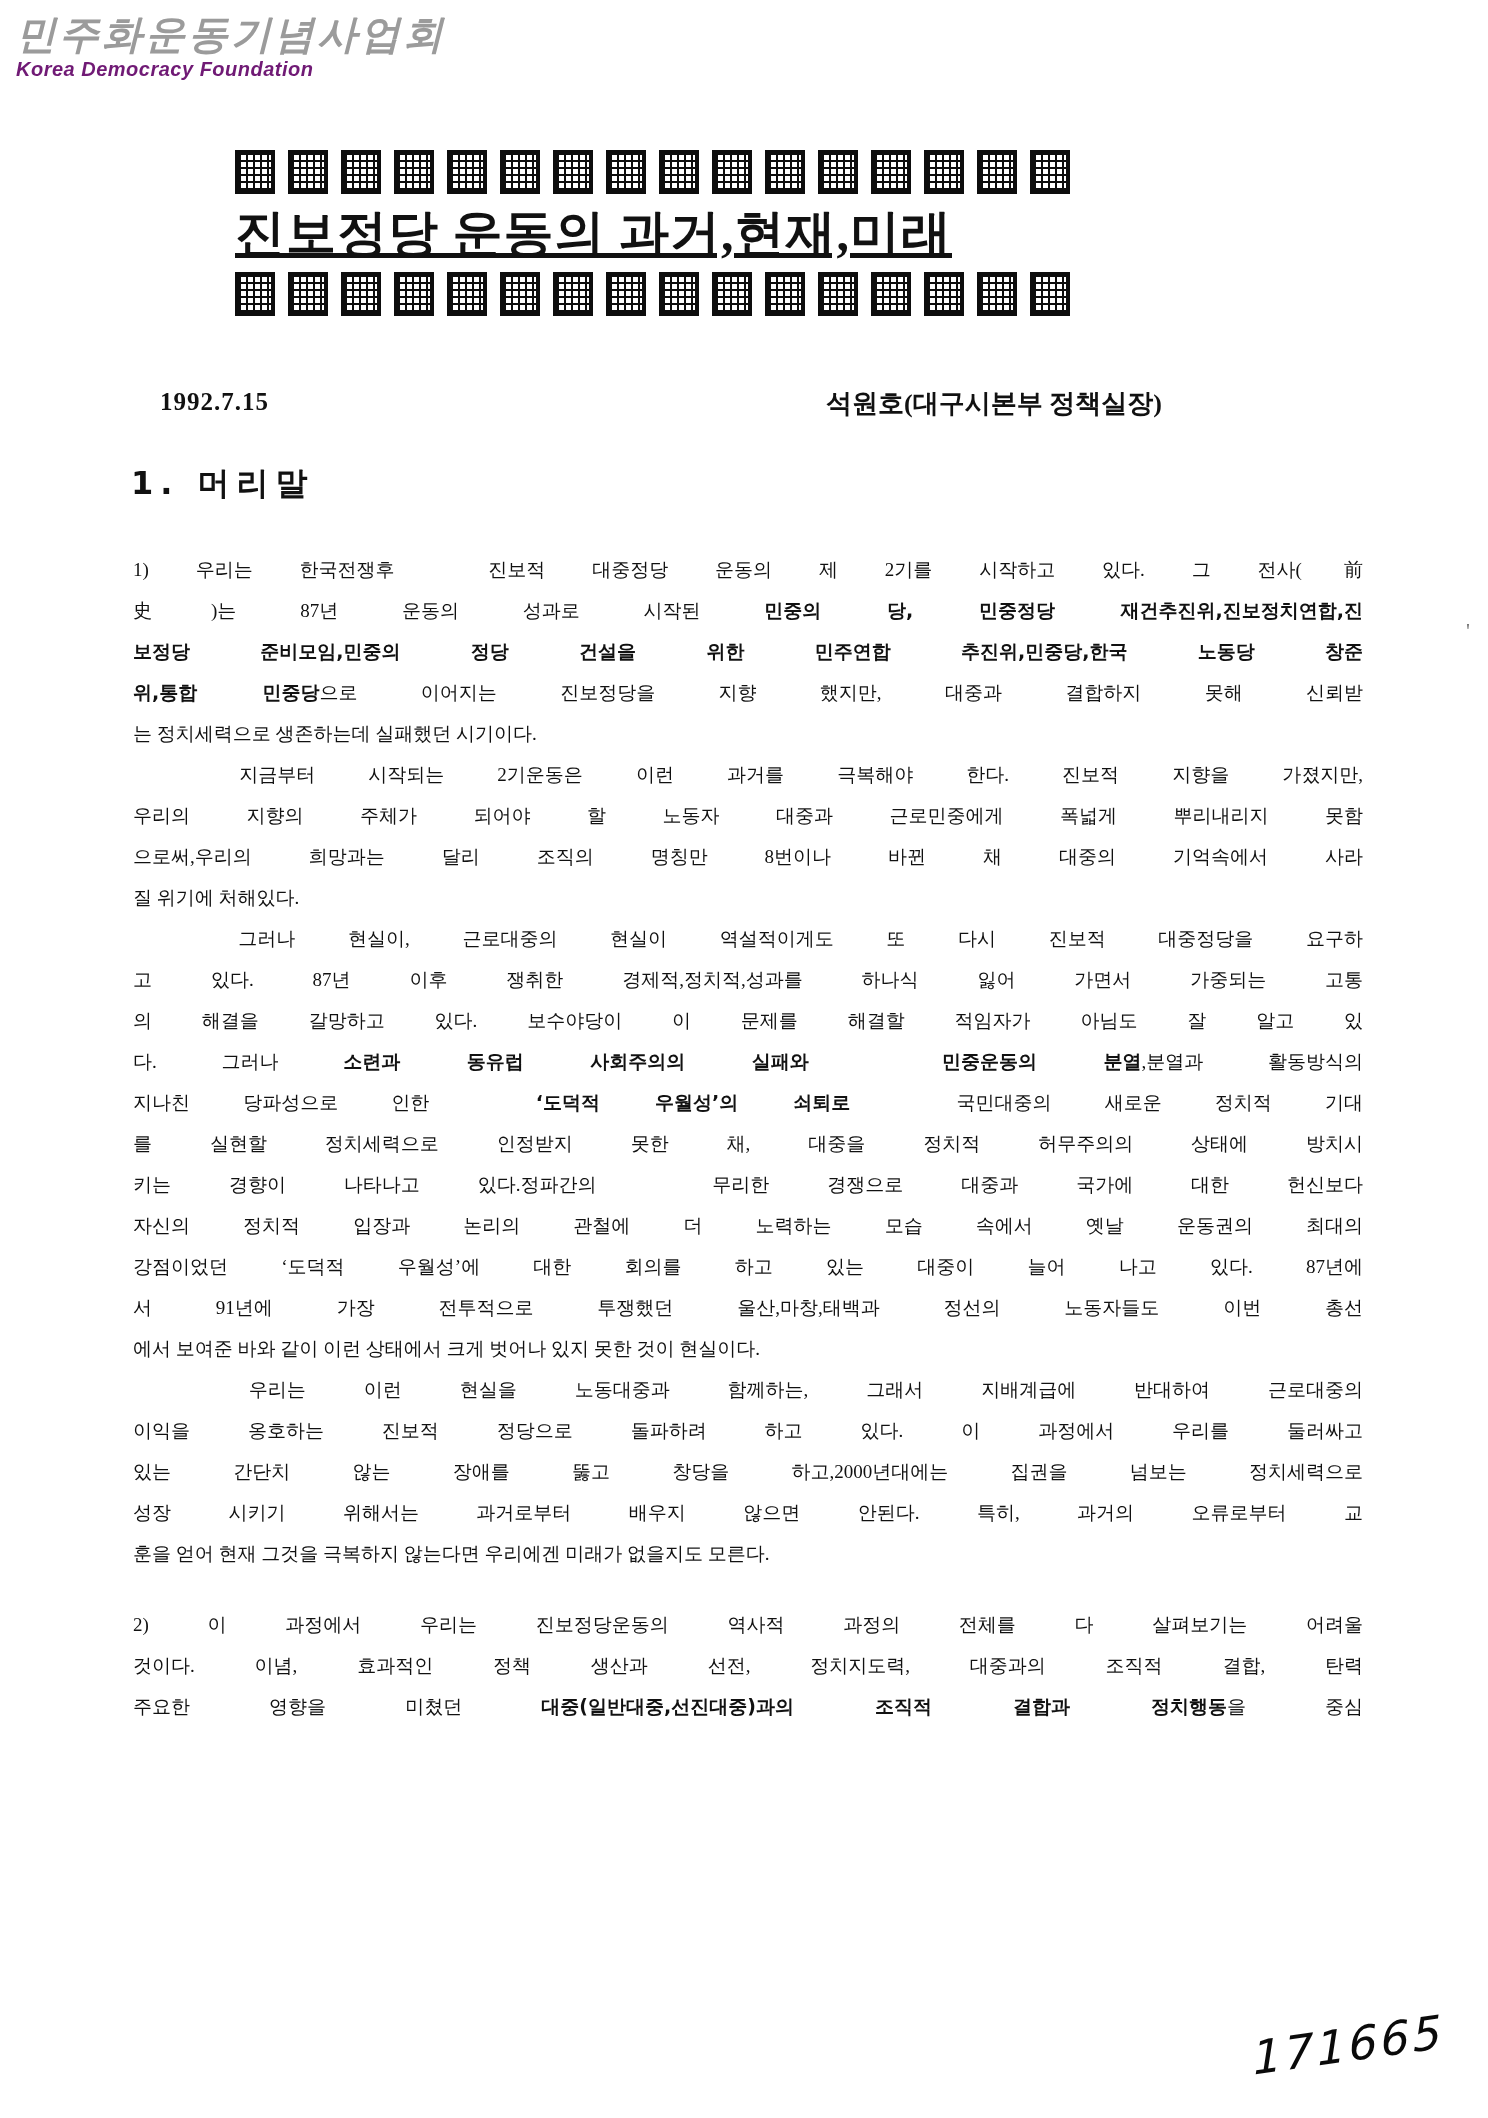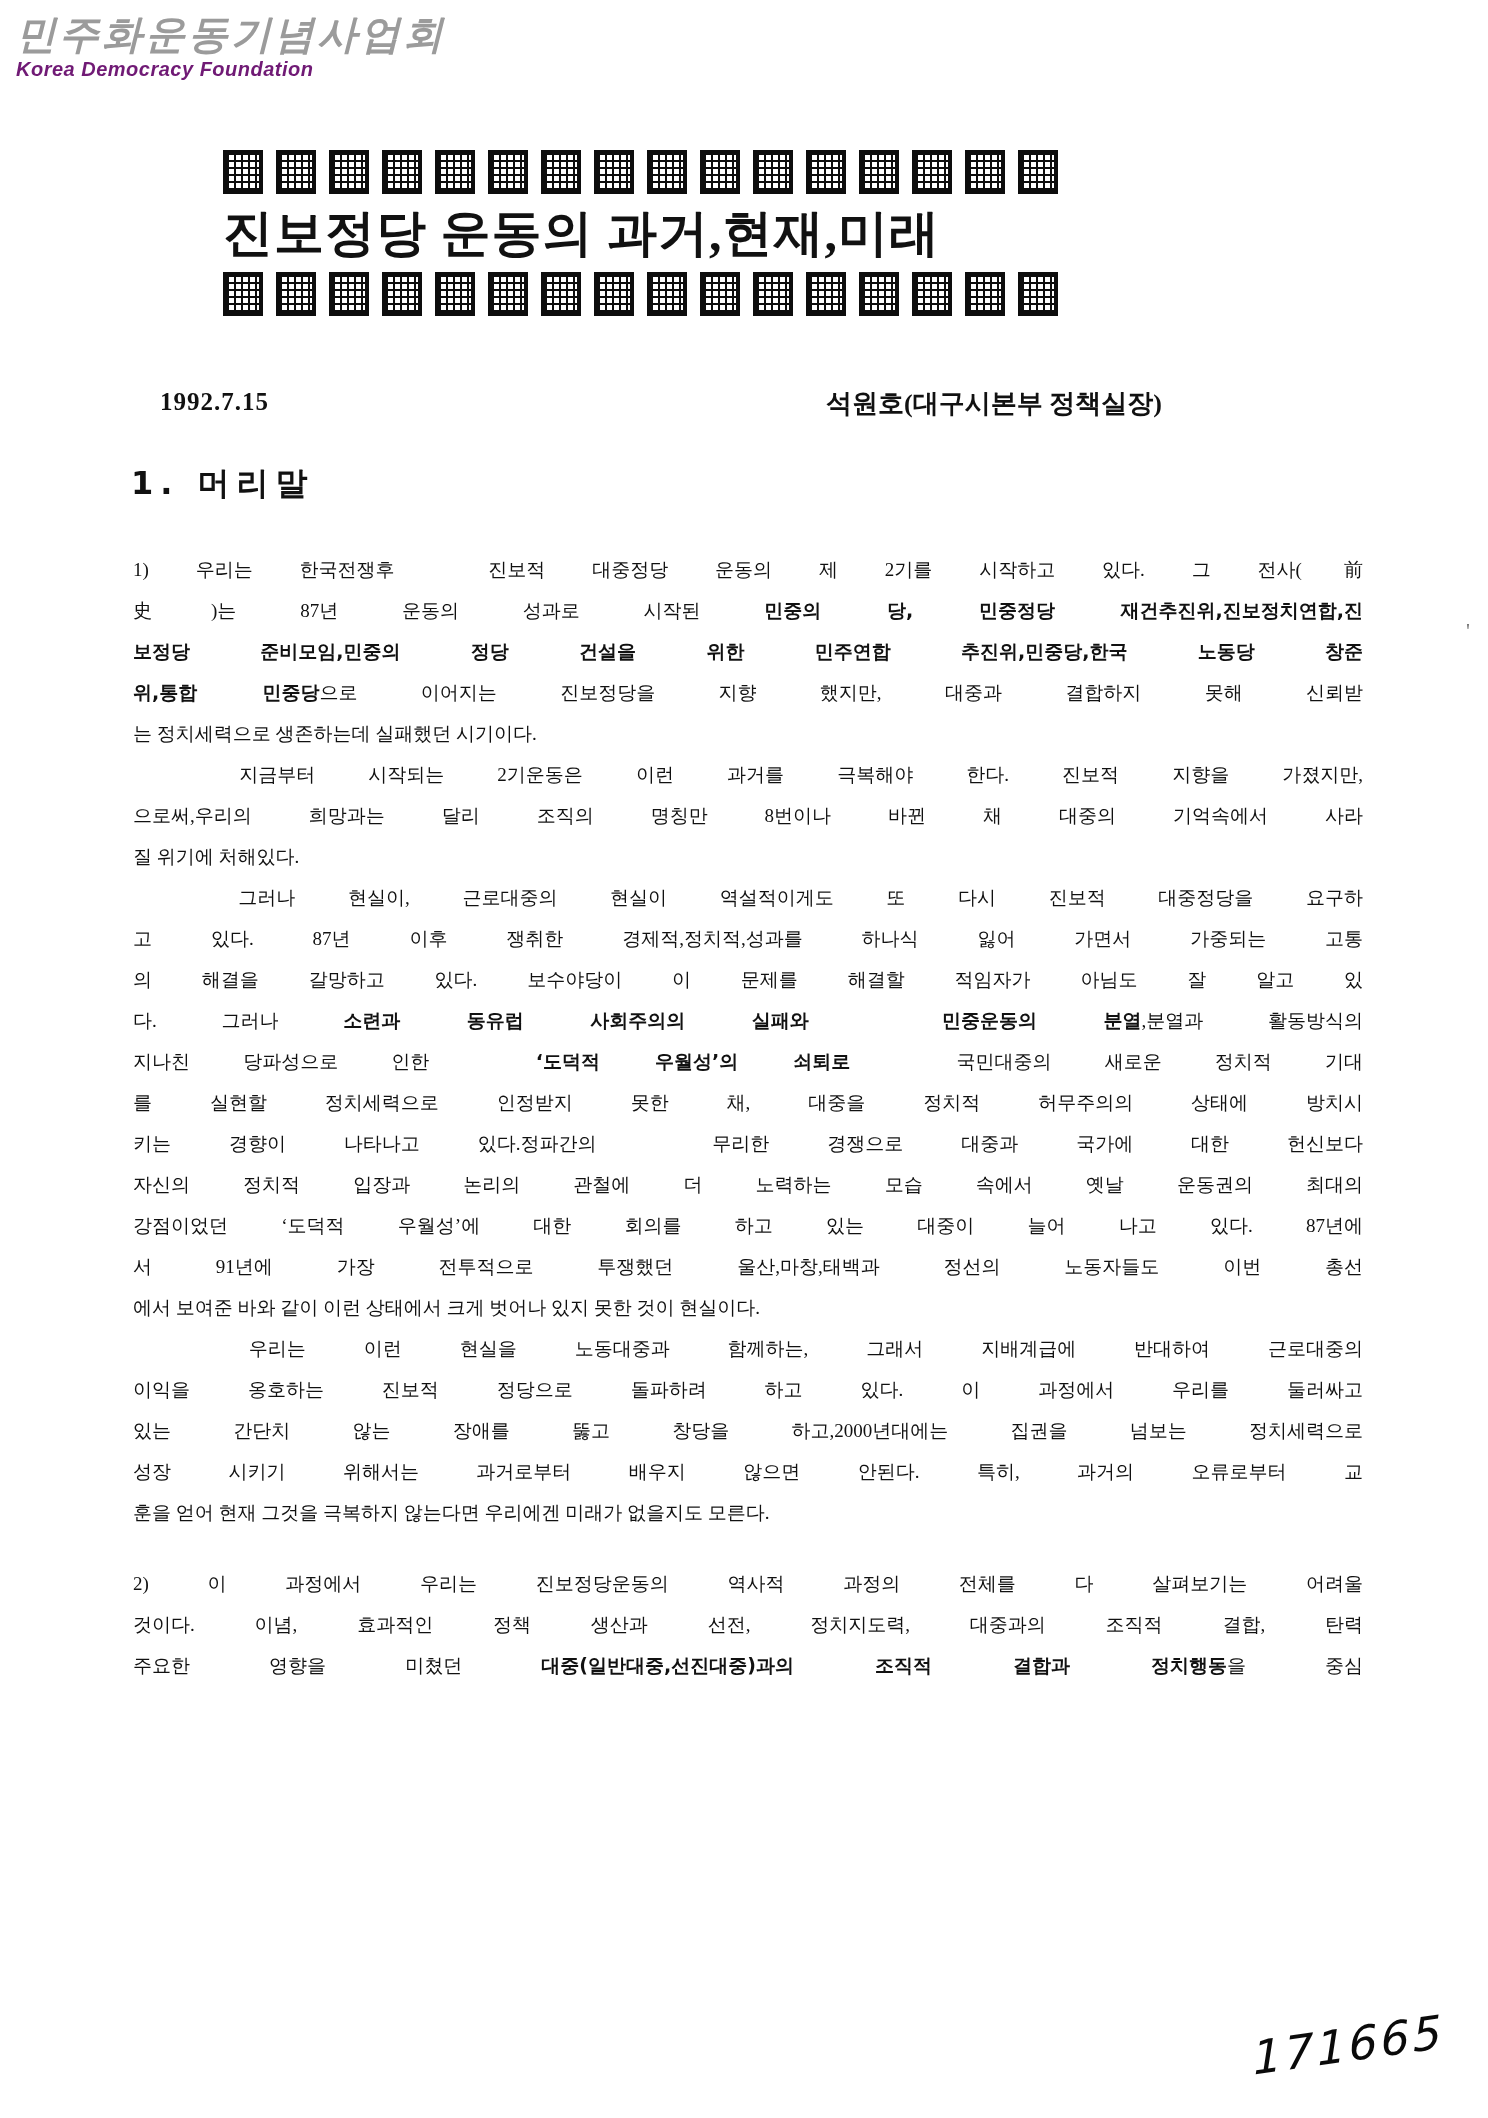--- a/index.html
+++ b/index.html
@@ -5,21 +5,21 @@
   html,body{margin:0;padding:0;background:#e8e8e8;}
   #page{position:relative;width:1488px;height:2118px;background:#ffffff;overflow:hidden;
         font-family:"Liberation Serif","DejaVu Serif",serif;color:#111;}
   
   #logo{position:absolute;left:16px;top:14px;}
   .logo-kr{font-family:"DejaVu Sans",sans-serif;font-weight:bold;font-style:italic;
            font-size:40px;letter-spacing:3px;color:#9b9b9b;line-height:1.0;}
   .logo-en{font-family:"Liberation Sans","DejaVu Sans",sans-serif;font-weight:bold;font-style:italic;
            font-size:20px;color:#701a75;margin-top:4px;letter-spacing:0.5px;}
   
-  #title-block{position:absolute;left:223px;top:150px;width:860px;}
+  #title-block{position:absolute;left:235px;top:150px;width:860px;text-decoration:underline;}
   .orn-row{display:flex;gap:13px;height:44px;}
   .osq{width:40px;height:44px;box-sizing:border-box;border:4px solid #0d0d0d;
        background-image:repeating-linear-gradient(0deg,#0d0d0d 0 2px,transparent 2px 7px),
                         repeating-linear-gradient(90deg,#0d0d0d 0 2px,transparent 2px 7px);}
   #doc-title{font-weight:bold;font-size:50px;letter-spacing:1px;line-height:1.0;
              margin:14px 0 14px 0;white-space:nowrap;}
   
   #date{position:absolute;left:160px;top:388px;font-size:25px;font-weight:bold;letter-spacing:1px;}
   #author{position:absolute;left:826px;top:386px;font-size:26px;font-weight:bold;}
   
@@ -97,20 +97,21 @@
   <div id="doc-body">
       <div class="para">
         <div class="line full"><span>1) 우리는 한국전쟁후  진보적 대중정당 운동의 제 2기를 시작하고 있다. 그 전사(前</span></div>
         <div class="line full"><span>史)는 87년 운동의 성과로 시작된 </span><span class="b">민중의 당, 민중정당 재건추진위,진보정치연합,진</span></div>
         <div class="line full"><span class="b">보정당 준비모임,민중의 정당 건설을 위한 민주연합 추진위,민중당,한국 노동당 창준</span></div>
         <div class="line full"><span class="b">위,통합 민중당</span><span>으로 이어지는 진보정당을 지향 했지만, 대중과 결합하지 못해 신뢰받</span></div>
         <div class="line"><span>는 정치세력으로 생존하는데 실패했던 시기이다.</span></div>
       </div>
       <div class="para">
         <div class="line full"><span>  지금부터 시작되는 2기운동은 이런 과거를 극복해야 한다. 진보적 지향을 가졌지만,</span></div>
+        <div class="line full"><span>우리의 지향의 주체가 되어야 할 노동자 대중과 근로민중에게 폭넓게 뿌리내리지 못함</span></div>
         <div class="line full"><span>으로써,우리의 희망과는 달리 조직의 명칭만 8번이나 바뀐 채 대중의 기억속에서 사라</span></div>
         <div class="line"><span>질 위기에 처해있다.</span></div>
       </div>
       <div class="para">
         <div class="line full"><span>  그러나 현실이, 근로대중의 현실이 역설적이게도 또 다시 진보적 대중정당을 요구하</span></div>
         <div class="line full"><span>고 있다. 87년 이후 쟁취한 경제적,정치적,성과를 하나식 잃어 가면서 가중되는 고통</span></div>
         <div class="line full"><span>의 해결을 갈망하고 있다. 보수야당이 이 문제를 해결할 적임자가 아님도 잘 알고 있</span></div>
         <div class="line full"><span>다. 그러나 </span><span class="b">소련과 동유럽 사회주의의 실패와  민중운동의 분열</span><span>,분열과 활동방식의</span></div>
         <div class="line full"><span>지나친 당파성으로 인한  </span><span class="b">‘도덕적 우월성’의 쇠퇴로</span><span>  국민대중의 새로운 정치적 기대</span></div>
         <div class="line full"><span>를 실현할 정치세력으로 인정받지 못한 채, 대중을 정치적 허무주의의 상태에 방치시</span></div>

